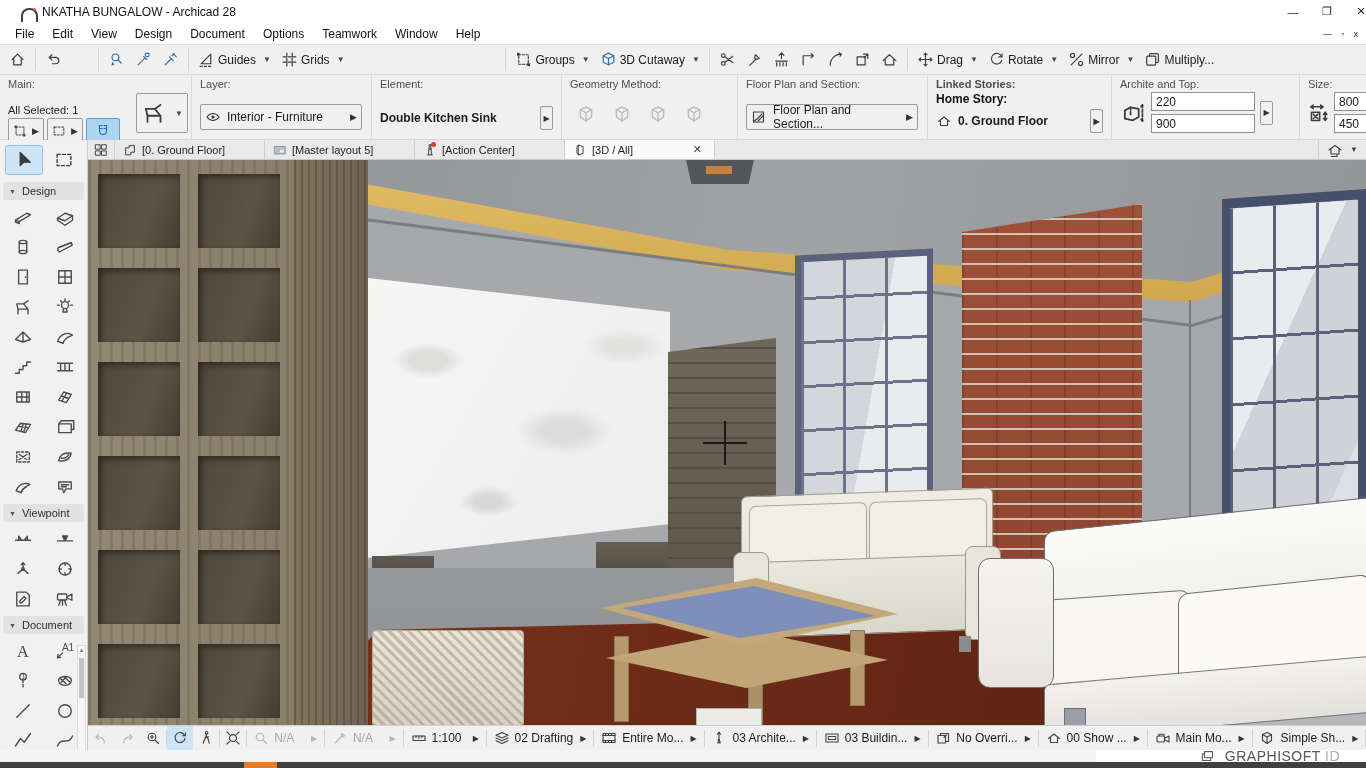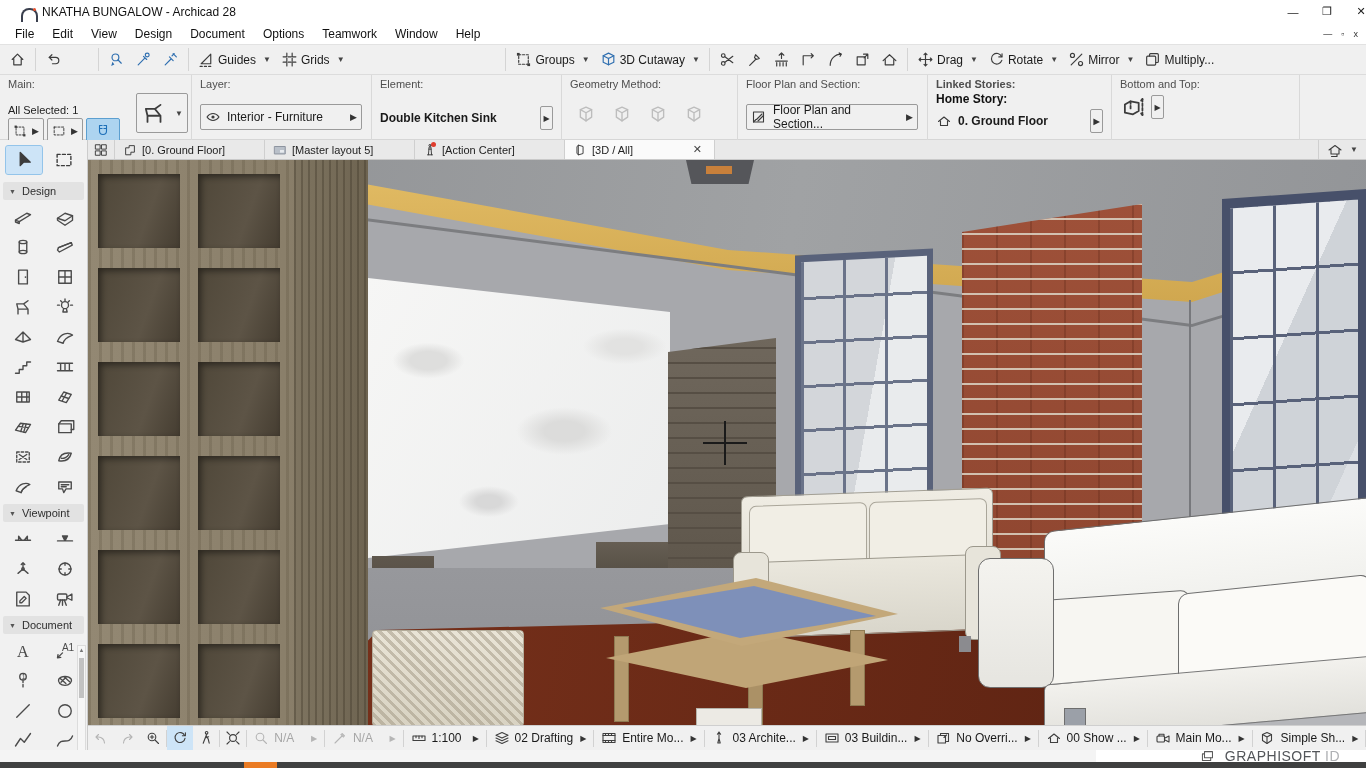--- a/index.html
+++ b/index.html
@@ -440,29 +440,49 @@
         <span class="i">
             <svg viewBox="0 0 16 16" fill="none" stroke="currentColor" stroke-width="1.1" stroke-linecap="round" stroke-linejoin="round">
               <path d="M2.5 8.5 8 4l5.5 4.5M4.5 8v4.5h7V8"></path>
             </svg>
           </span>
         <span>0. Ground Floor</span>
         <span class="ib-arrow" style="margin-left:auto;">▶</span>
       </div>
     </div>
     <div class="ib-sec" style="left:1112px;width:188px;">
-      <div class="ib-label">Bottom and Top:</div>
+      <div class="ib-label">Archite and Top:</div>
       <div class="row" style="margin-top:2px;gap:5px;">
         <span class="i" style="width:26px;height:30px;">
             <svg viewBox="0 0 16 16" fill="none" stroke="currentColor" stroke-width="1.1" stroke-linecap="round" stroke-linejoin="round">
               <path d="M3 6.5l3.5-2 5 1v5l-3.5 2-5-1z"></path>
               <path d="M6.5 4.5v5M13.8 3v10M13 4l.8-1 .8 1M13 12l.8 1 .8-1" stroke-dasharray="1.6 1.2"></path>
             </svg>
           </span>
+        <span style="display:flex;flex-direction:column;gap:3px;">
+          <span class="ib-input">220</span>
+          <span class="ib-input">900</span>
+        </span>
         <span class="ib-arrow">▶</span>
+      </div>
+    </div>
+    <div class="ib-sec" style="left:1300px;width:66px;border-right:none;">
+      <div class="ib-label">Size:</div>
+      <div class="row" style="margin-top:2px;gap:4px;">
+        <span class="i" style="width:22px;height:30px;">
+            <svg viewBox="0 0 16 16" fill="none" stroke="currentColor" stroke-width="1.1" stroke-linecap="round" stroke-linejoin="round">
+              <path d="M2 3.5h9M2 3.5 3.8 2.2M2 3.5l1.8 1.3M11 3.5 9.2 2.2M11 3.5 9.2 4.8"></path>
+              <rect x="2.5" y="7.5" width="6" height="6"></rect>
+              <path d="M3.8 8.8l3.4 3.4M7.2 8.8l-3.4 3.4M12.5 7.5v6M12.5 7.5l-1.2 1.6M12.5 7.5l1.2 1.6M12.5 13.5l-1.2-1.6M12.5 13.5l1.2-1.6"></path>
+            </svg>
+          </span>
+        <span style="display:flex;flex-direction:column;gap:3px;">
+          <span class="ib-input" style="width:34px;">800</span>
+          <span class="ib-input" style="width:34px;">450</span>
+        </span>
       </div>
     </div>
   </div>
 
   <div id="tabbar" class="abs">
     <span id="tab-overview">
         <span class="i" style="width:14px;height:14px">
           <svg viewBox="0 0 16 16" fill="none" stroke="currentColor" stroke-width="1.1" stroke-linecap="round" stroke-linejoin="round">
             <rect x="2" y="2" width="5" height="5"></rect>
             <rect x="9" y="2" width="5" height="5"></rect>

